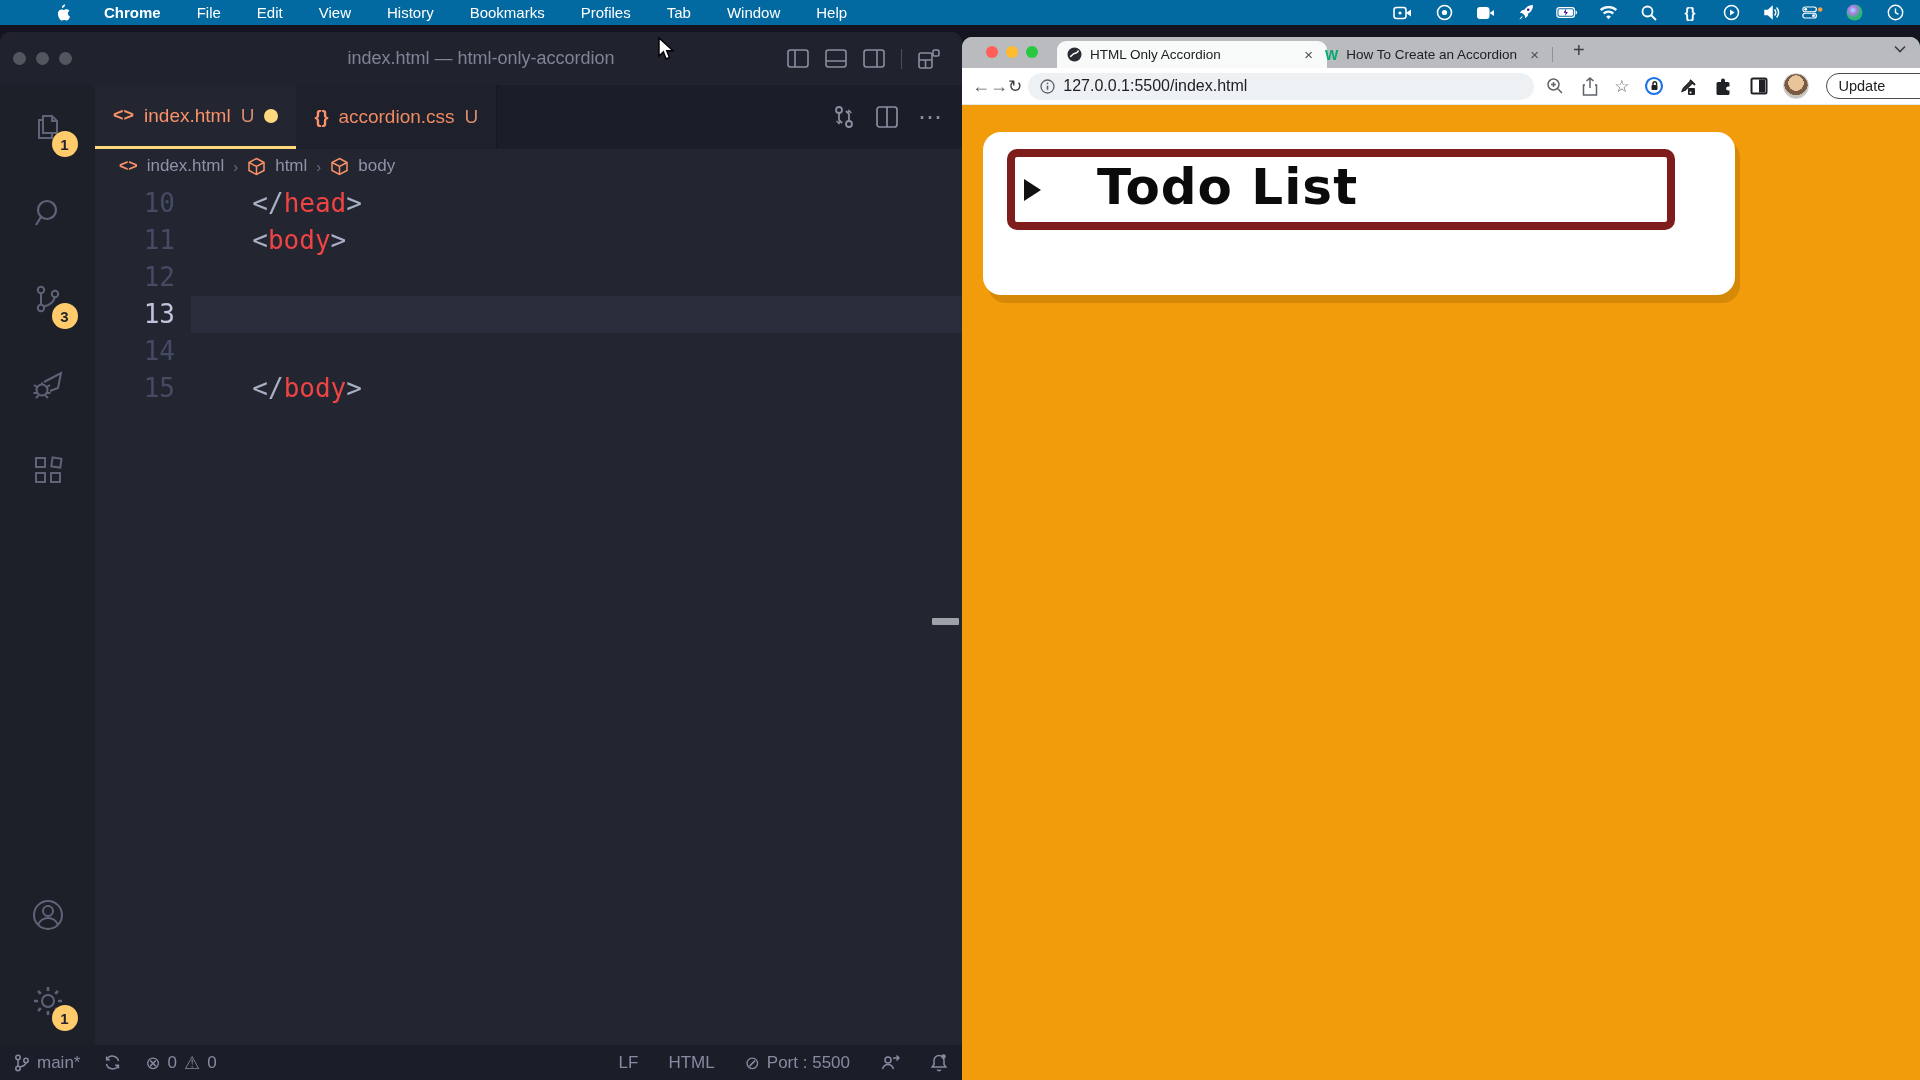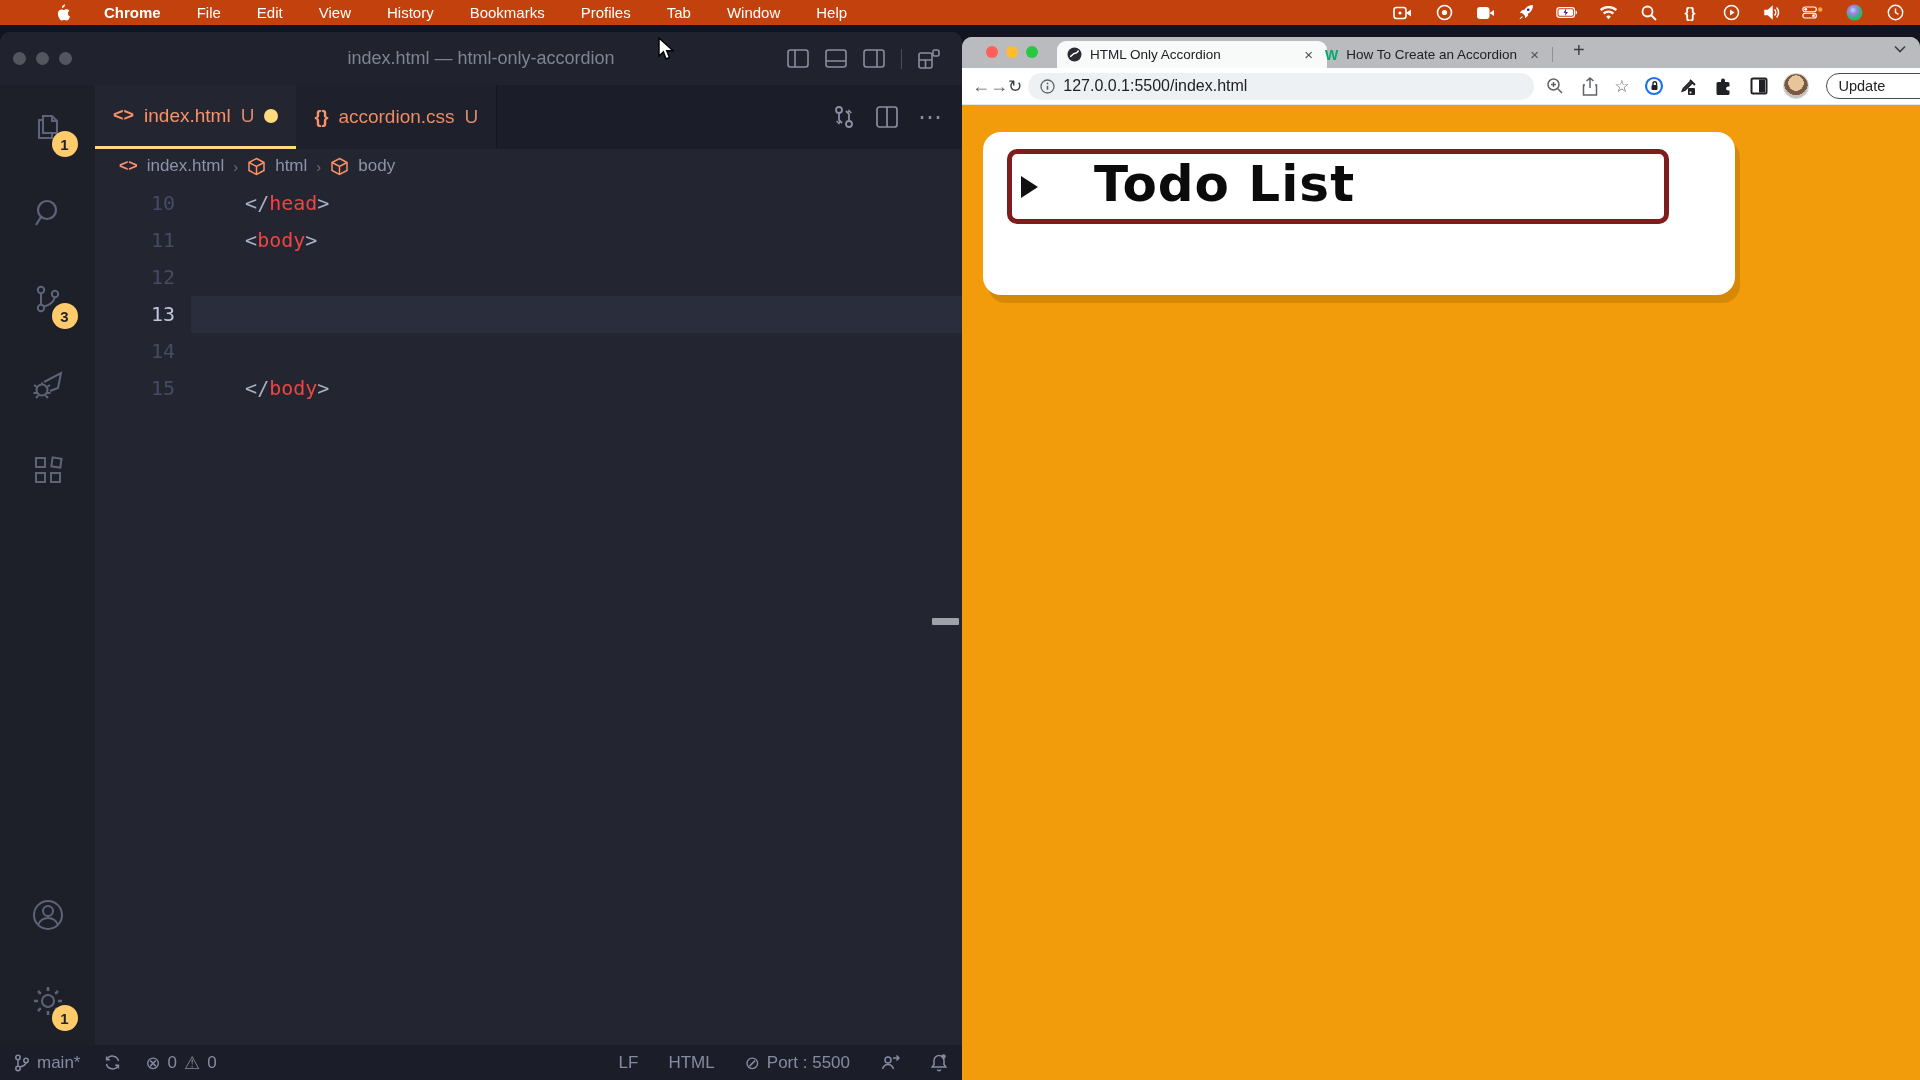--- a/index.html
+++ b/index.html
@@ -1,20 +1,20 @@
 <!DOCTYPE html>
 <html><head>
 <meta charset="utf-8">
 <style>
   html,body{margin:0;padding:0;}
   body{width:1920px;height:1080px;background:#141420;font-family:"Liberation Sans",sans-serif;overflow:hidden;position:relative;}
   svg{display:block;}
 
   
-  .menubar{position:absolute;left:0;top:0;width:1920px;height:25px;background:#c2410c;display:flex;align-items:center;color:#fff;font-size:15px;}
+  .menubar{position:absolute;left:0;top:0;width:1920px;height:25px;background:#0369a1;display:flex;align-items:center;color:#fff;font-size:15px;}
   .menubar .apple{margin-left:55px;display:flex;align-items:center;}
   .menu-items{display:flex;align-items:center;margin-left:34px;gap:36px;}
   .menu-items span{white-space:nowrap;}
   .menu-items span.first{font-weight:bold;}
   .menu-status{margin-left:auto;margin-right:14px;display:flex;align-items:center;gap:19px;}
   .menu-status .mi{display:flex;align-items:center;justify-content:center;width:22px;height:20px;}
 
   
   .vscode{position:absolute;left:0;top:32px;width:962px;height:1048px;background:#232531;border-radius:10px 10px 0 0;overflow:hidden;display:flex;flex-direction:column;}
   .vs-titlebar{height:53px;background:#20222e;position:relative;display:flex;align-items:center;flex:none;}
@@ -38,21 +38,21 @@
   .vs-tab.active{background:#232531;border-bottom:3px solid #ffd97d;}
   .vs-tab.inactive{background:#1e202b;border-right:1px solid #16171f;color:#f08a62;}
   .unsaved-dot{width:14px;height:14px;border-radius:50%;background:#ffd97d;}
   .vs-tab-actions{margin-left:auto;display:flex;align-items:center;gap:20px;margin-right:18px;color:#8a8ea0;}
   .vs-tab-actions .dots{font-size:24px;letter-spacing:2px;color:#8a8ea0;}
 
   .breadcrumb{height:34px;display:flex;align-items:center;gap:9px;padding-left:24px;color:#8d93a8;font-size:17px;flex:none;}
   .breadcrumb .fico{color:#fa9268;font-weight:bold;font-size:16px;}
   .breadcrumb .chev{color:#6a7084;font-size:15px;}
 
-  .editor{flex:1;position:relative;font-family:"DejaVu Sans Mono","Liberation Mono",monospace;font-size:20px;padding-top:2px;}
+  .editor{flex:1;position:relative;font-family:"DejaVu Sans Mono","Liberation Mono",monospace;font-size:26px;padding-top:2px;}
   .eline{display:flex;height:37px;line-height:37px;white-space:pre;}
   .eline .lnum{width:80px;flex:none;text-align:right;padding-right:16px;color:#454b63;}
   .eline .code{flex:1;padding-left:30px;}
   .eline.current .lnum{color:#c0c5dd;}
   .eline.current .code{background:#2a2d3c;}
   .code .punct{color:#a8b0c5;}
   .code .tag{color:#ef4444;}
   .scroll-thumb{position:absolute;right:3px;top:435px;width:27px;height:7px;background:#9fa1a8;border-radius:1px;}
 
   .statusbar{height:35px;background:#1b1d28;display:flex;align-items:center;color:#868ba1;font-size:17px;flex:none;padding:0 14px;}
@@ -85,21 +85,21 @@
   .cr-act{width:22px;height:22px;display:flex;align-items:center;justify-content:center;color:#3c4043;}
   .star{font-size:17px;color:#5f6368;}
   .avatar{width:24px;height:24px;border-radius:50%;background:radial-gradient(circle at 50% 38%, #e8c49a 0 40%, #7a5a42 41% 62%, #c9c2bb 63% 100%);border:1px solid #d0d2d6;}
   .update-btn{height:24px;border:1.5px solid #474a4f;border-radius:13px;display:flex;align-items:center;padding:0 6px 0 12px;margin-left:4px;gap:31px;}
   .update-btn .label{font-size:14.5px;color:#202124;}
   .update-btn .gdots{color:#8fbf9a;font-size:13px;line-height:5px;margin-left:8px;display:flex;flex-direction:column;gap:2px;align-items:center;}
   .update-btn .gdots i{width:3px;height:3px;border-radius:50%;background:#8fbf9a;display:block;}
 
   .cr-content{flex:1;background:#f39c0b;position:relative;}
   .todo-card{position:absolute;left:21px;top:27px;width:752px;height:163px;background:#fff;border-radius:18px;box-shadow:5px 8px 0 rgba(140,85,0,0.28);}
-  .todo-summary{position:absolute;left:45px;top:44px;width:652px;height:65px;border:5px solid #7f1d1d;border-radius:10px;display:flex;align-items:center;background:#fff;}
+  .todo-summary{position:absolute;left:45px;top:44px;width:652px;height:65px;border:8px solid #7f1d1d;border-radius:10px;display:flex;align-items:center;background:#fff;}
   .tri{width:0;height:0;border-top:11px solid transparent;border-bottom:11px solid transparent;border-left:17px solid #111;margin-left:9px;}
   .todo-title{font-family:"DejaVu Sans",sans-serif;font-weight:800;font-size:50px;color:#0b0b0b;margin-left:56px;letter-spacing:1px;margin-top:-6px;}
 
   
   .cursor{position:absolute;left:655px;top:36px;z-index:50;}
 </style>
 </head>
 <body>
 
 <div class="menubar">

